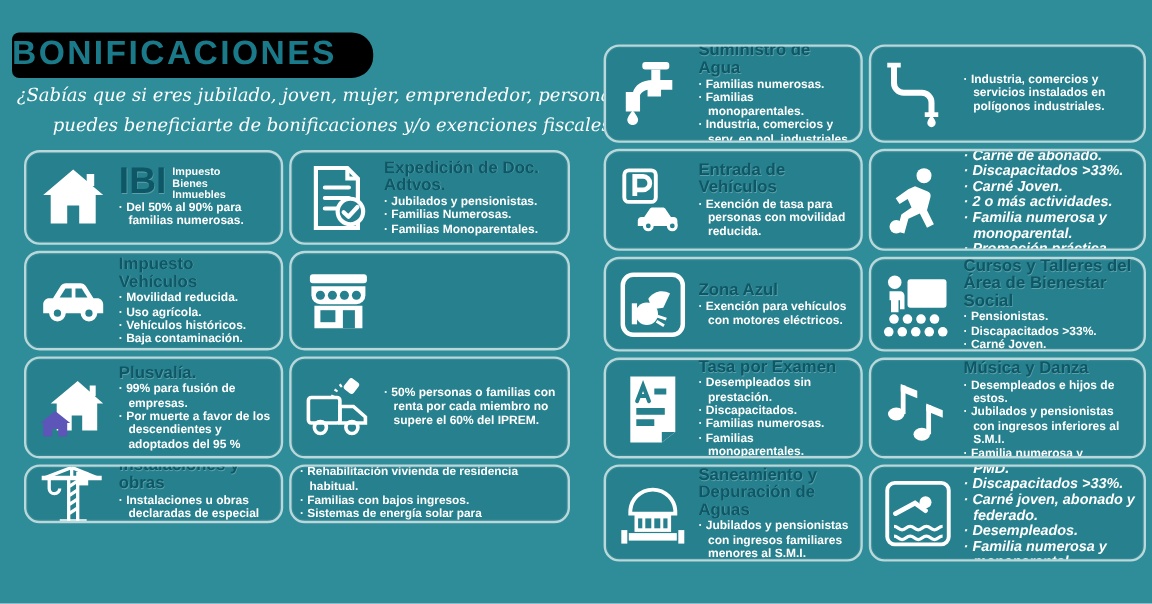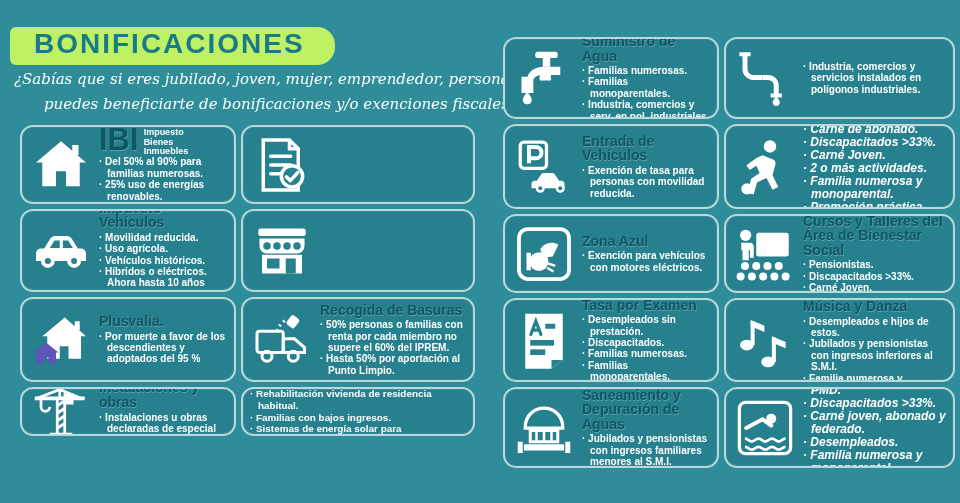--- a/index.html
+++ b/index.html
@@ -1,19 +1,19 @@
 <!DOCTYPE html>
 <html><head>
 <meta charset="utf-8">
 <style>
   html,body{margin:0;padding:0;}
   .page{position:relative;width:960px;height:503px;background:#2e8d99;overflow:hidden;
         font-family:"Liberation Sans",sans-serif;}
-  .banner{position:absolute;left:10px;top:27px;background:#bef264;color:#1a7a89;
-          font-size:28px;font-weight:800;letter-spacing:2px;padding:1px 30px 5px 24px;
+  .banner{position:absolute;left:10px;top:27px;background:#000000;color:#1a7a89;
+          font-size:28px;font-weight:800;letter-spacing:2px;padding:1px 30px 5px 0;
           border-radius:6px 18px 18px 6px;}
   .subtitle{position:absolute;color:#ffffff;font-family:"DejaVu Serif",serif;
             font-style:italic;font-size:15px;white-space:nowrap;}
   .sub1{left:14px;top:70px;}
   .sub2{left:44px;top:95px;}
   .grid{position:absolute;display:grid;gap:5px;}
   #left-grid{left:20px;top:125px;width:455px;height:311px;
              grid-template-columns:216px 1fr;grid-template-rows:79px 83px 85px auto;}
   #right-grid{left:503px;top:37px;width:452px;height:431px;
               grid-template-columns:216px 1fr;grid-template-rows:82px 85px 79px 84px auto;}
@@ -50,52 +50,56 @@
           </svg>
         </div>
         <div class="card-text">
           <div class="ibi-head">
             <span class="ibi-big">IBI</span>
             <span class="ibi-note">Impuesto
 Bienes
 Inmuebles</span>
           </div>
           <div class="bullet">· Del 50% al 90% para familias numerosas.</div>
-          <div class="bullet">· 25% uso de energías renovables.</div>
         </div>
       </div>
       <div class="card">
         <div class="icon-box">
           <svg viewBox="0 0 48 48" fill="none" stroke="#fff" stroke-width="2.8">
             <path d="M9 4h21l7 7v33H9z"></path>
             <path d="M30 4v7h7"></path>
             <path d="M15 17h16M15 24h16M15 31h9" stroke-linecap="round"></path>
             <circle cx="32" cy="33" r="8.5" fill="#27808d"></circle>
             <path d="M27.5 33.5l3.2 3 6-6.5" stroke-linecap="round" stroke-linejoin="round"></path>
           </svg>
+        </div>
+        <div class="card-text">
+          <div class="card-title">Expedición de Doc. Adtvos.</div>
+          <div class="bullet">· Jubilados y pensionistas.</div>
+          <div class="bullet">· Familias Numerosas.</div>
+          <div class="bullet">· Familias Monoparentales.</div>
         </div>
       </div>
       <div class="card">
         <div class="icon-box">
           <svg viewBox="0 0 48 48">
             <path d="M4 32v-6c0-2.2 1.8-4 4-4h2.5l5-8c.8-1.3 2.2-2 3.7-2h9.6c1.5 0 2.9.7 3.7 2l5 8H40c2.2 0 4 1.8 4 4v6z" fill="#fff"></path>
             <path d="M15 21.5l3.8-6h4.2v6z" fill="#27808d"></path>
             <path d="M25.5 15.5h4.2l3.8 6h-8z" fill="#27808d"></path>
             <circle cx="13.5" cy="32" r="5.5" fill="#fff"></circle>
             <circle cx="13.5" cy="32" r="2.4" fill="#27808d"></circle>
             <circle cx="34.5" cy="32" r="5.5" fill="#fff"></circle>
             <circle cx="34.5" cy="32" r="2.4" fill="#27808d"></circle>
           </svg>
         </div>
         <div class="card-text">
           <div class="card-title">Impuesto Vehículos</div>
           <div class="bullet">· Movilidad reducida.</div>
           <div class="bullet">· Uso agrícola.</div>
           <div class="bullet">· Vehículos históricos.</div>
-          <div class="bullet">· Híbridos o eléctricos. Ahora hasta 10 años</div>
           <div class="bullet">· Baja contaminación.</div>
         </div>
       </div>
       <div class="card">
         <div class="icon-box">
           <svg viewBox="0 0 48 48" fill="#fff">
             <rect x="5" y="6" width="38" height="6" rx="2"></rect>
             <path d="M6 14h36v6a6 6 0 0 1-6 6H12a6 6 0 0 1-6-6z"></path>
             <circle cx="12" cy="20" r="3" fill="#27808d"></circle>
             <circle cx="20" cy="20" r="3" fill="#27808d"></circle>
@@ -110,38 +114,37 @@
       <div class="card">
         <div class="icon-box">
           <svg viewBox="0 0 48 48">
             <rect x="35" y="9" width="4" height="7" fill="#fff"></rect>
             <path d="M27 6 9 21h4v18h10v-10h7v10h10V21h4z" fill="#fff"></path>
             <path d="M12 26 2 34h2v9h6v-5h4v5h6v-9h2z" fill="#5d55b8"></path>
           </svg>
         </div>
         <div class="card-text">
           <div class="card-title">Plusvalía.</div>
+          <div class="bullet">· 99% para fusión de empresas.</div>
           <div class="bullet">· Por muerte a favor de los descendientes y adoptados del 95 %</div>
         </div>
       </div>
       <div class="card">
         <div class="icon-box">
           <svg viewBox="0 0 48 48" fill="none" stroke="#fff" stroke-width="2.4">
             <rect x="29" y="5" width="8" height="9" rx="2" transform="rotate(38 33 9)" fill="#fff" stroke="none"></rect>
             <path d="M20 17c2-5 4-7 6.5-8.5" stroke-dasharray="1.5 3"></path>
             <rect x="4" y="17" width="21" height="17" rx="2"></rect>
             <path d="M25 23h9l8 7v4H25z"></path>
             <circle cx="12" cy="37" r="4"></circle>
             <circle cx="33" cy="37" r="4"></circle>
           </svg>
         </div>
         <div class="card-text">
-          <div class="card-title">Recogida de Basuras</div>
           <div class="bullet">· 50% personas o familias con renta por cada miembro no supere el 60% del IPREM.</div>
-          <div class="bullet">· Hasta 50% por aportación al Punto Limpio.</div>
         </div>
       </div>
       <div class="card">
         <div class="icon-box">
           <svg viewBox="0 0 48 48" stroke="#fff" fill="none" stroke-width="2.2">
             <path d="M3 13h40" stroke-width="3"></path>
             <path d="M23 6l17 7M23 6 5 13M23 6v7"></path>
             <path d="M8 13v7a3.5 3.5 0 0 0 7 0"></path>
             <rect x="26" y="9" width="8" height="9" fill="#fff" stroke="none"></rect>
             <path d="M21 13v29m6-29v29M21 19l6-4m-6 10l6-4m-6 10l6-4m-6 10l6-4"></path>

